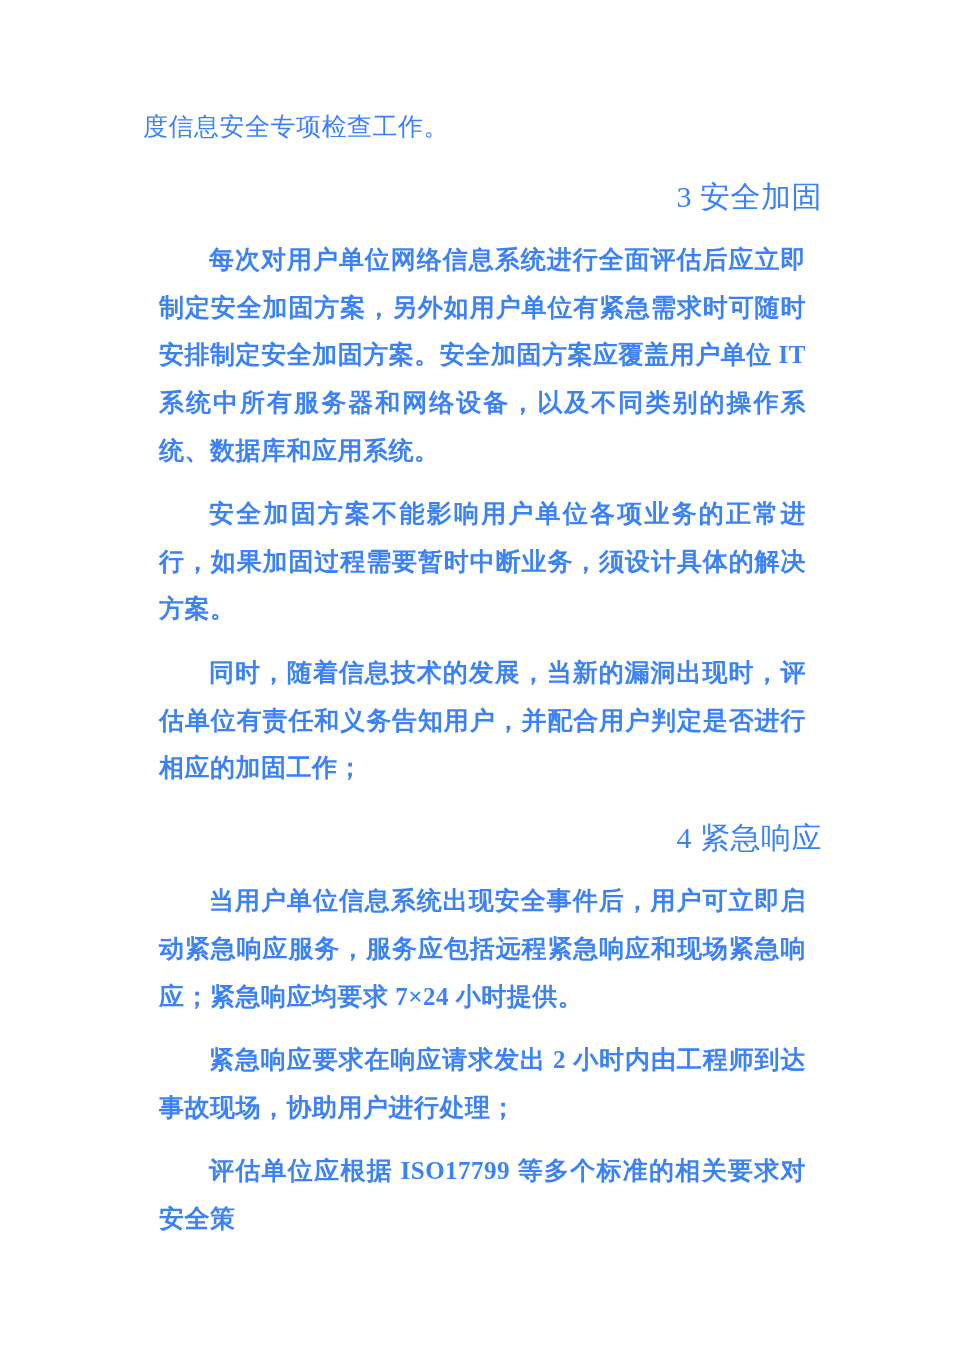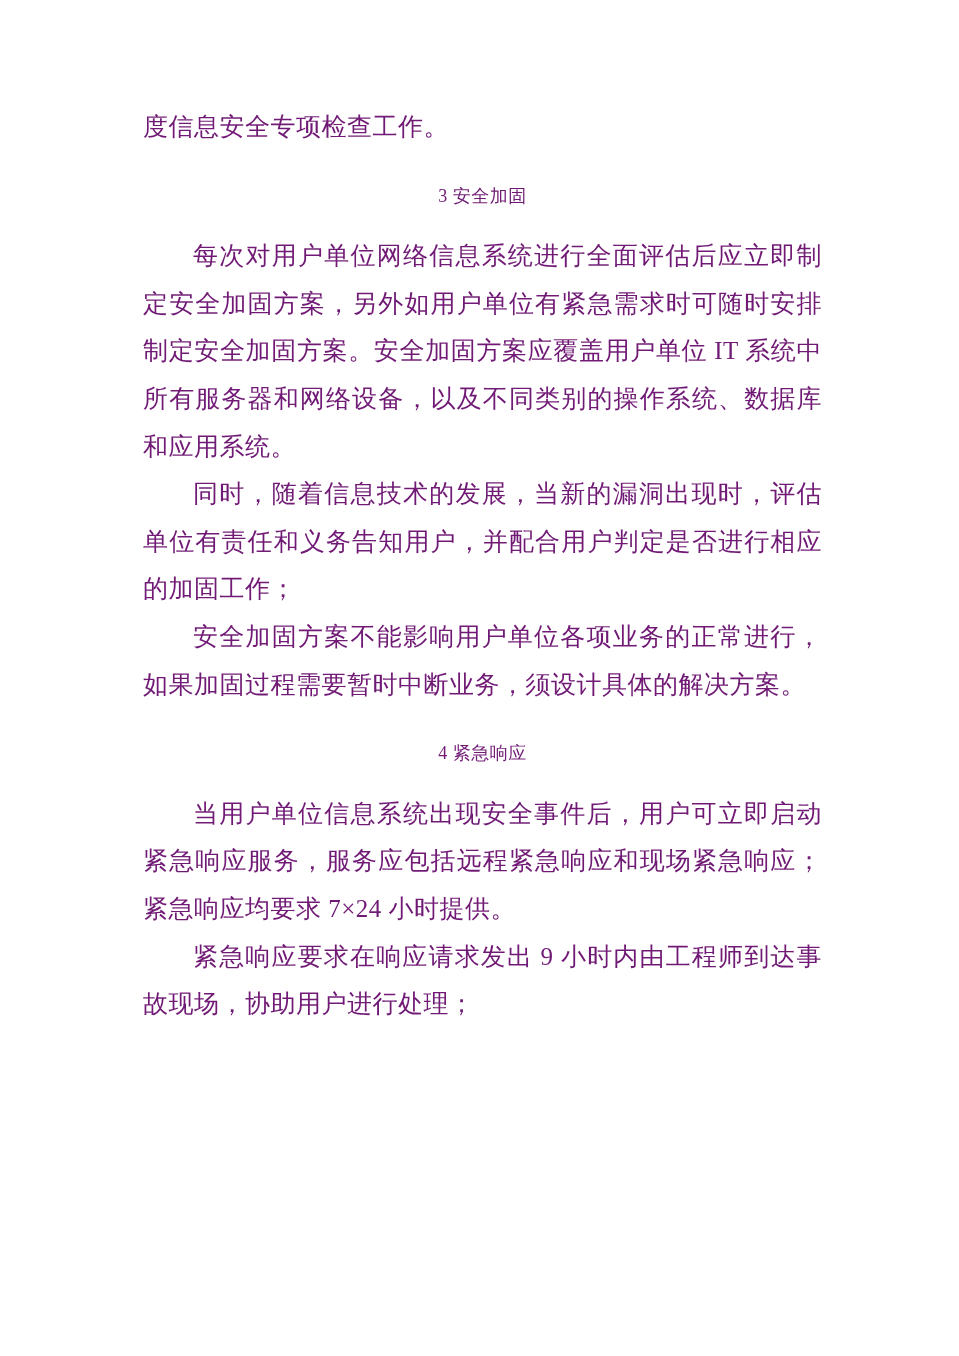--- a/index.html
+++ b/index.html
@@ -6,68 +6,70 @@
   html, body {
     background: #ffffff;
   }
   .page {
     position: relative;
     width: 959px;
     height: 1356px;
     background: #ffffff;
     overflow: hidden;
     font-family: "Liberation Serif", "DejaVu Serif", serif;
-    color: #701a75;
+    color: #3b82f6;
   }
   .content {
     position: absolute;
     left: 143px;
     top: 103px;
     width: 679px;
     font-size: 25px;
     line-height: 47.6px;
     text-align: justify;
     text-justify: inter-ideograph;
     letter-spacing: 0.5px;
   }
   .content p.body-paragraph {
     text-indent: 2em;
-    margin: 0;
+    margin: 16px;
+    font-weight: bold;
   }
   .content p.continuation-line {
     text-indent: 0;
     margin: 0;
   }
   .content h2.section-heading {
-    font-size: 18px;
+    font-size: 30px;
     font-weight: normal;
     line-height: 47.6px;
     margin: 22px 0 12px 0;
-    text-align: center;
+    text-align: right;
   }
 </style>
 </head>
 <body>
 
 <div class="page">
   <div class="content">
 
     <p class="continuation-line">度信息安全专项检查工作。</p>
 
     <h2 class="section-heading">3 安全加固</h2>
 
     <p class="body-paragraph">每次对用户单位网络信息系统进行全面评估后应立即制定安全加固方案，另外如用户单位有紧急需求时可随时安排制定安全加固方案。安全加固方案应覆盖用户单位 IT 系统中所有服务器和网络设备，以及不同类别的操作系统、数据库和应用系统。</p>
 
+    <p class="body-paragraph">安全加固方案不能影响用户单位各项业务的正常进行，如果加固过程需要暂时中断业务，须设计具体的解决方案。</p>
+
     <p class="body-paragraph">同时，随着信息技术的发展，当新的漏洞出现时，评估单位有责任和义务告知用户，并配合用户判定是否进行相应的加固工作；</p>
-
-    <p class="body-paragraph">安全加固方案不能影响用户单位各项业务的正常进行，如果加固过程需要暂时中断业务，须设计具体的解决方案。</p>
 
     <h2 class="section-heading">4 紧急响应</h2>
 
     <p class="body-paragraph">当用户单位信息系统出现安全事件后，用户可立即启动紧急响应服务，服务应包括远程紧急响应和现场紧急响应；紧急响应均要求 7×24 小时提供。</p>
 
-    <p class="body-paragraph">紧急响应要求在响应请求发出 9 小时内由工程师到达事故现场，协助用户进行处理；</p>
+    <p class="body-paragraph">紧急响应要求在响应请求发出 2 小时内由工程师到达事故现场，协助用户进行处理；</p>
 
 
 
+    <p class="body-paragraph">评估单位应根据 ISO17799 等多个标准的相关要求对安全策</p>
 
   </div>
 </div>
 
 </body></html>

